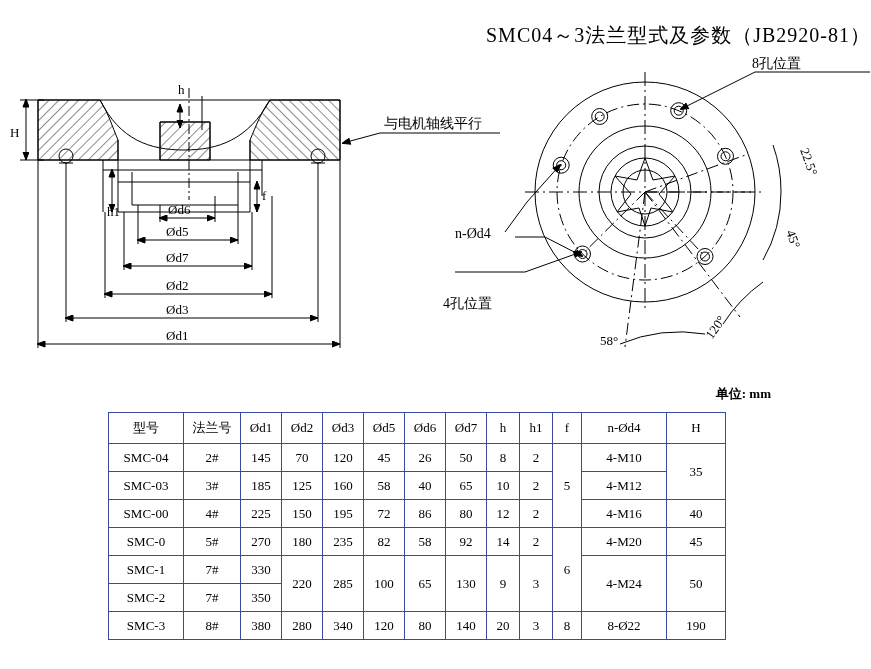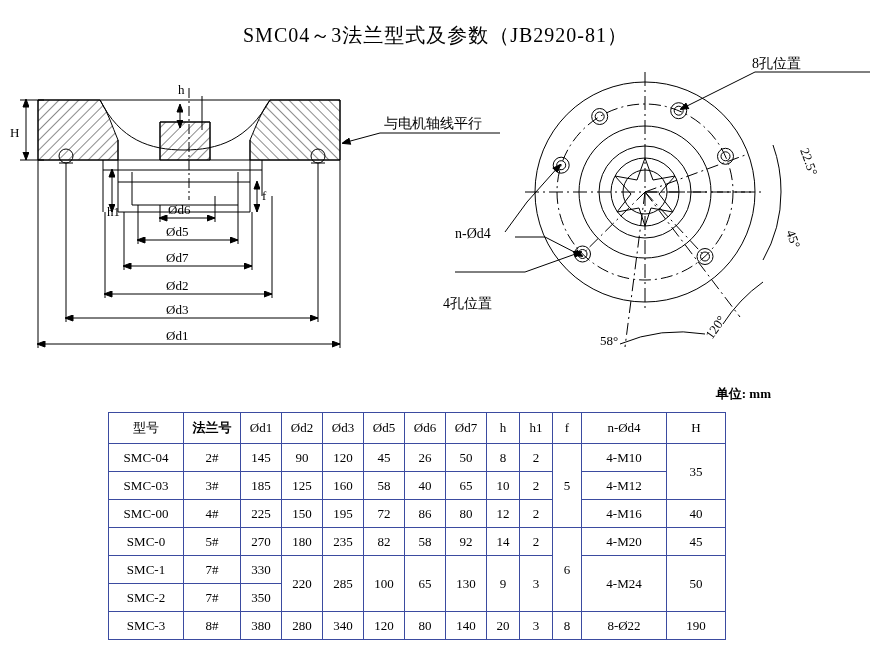--- a/index.html
+++ b/index.html
@@ -6,21 +6,21 @@
   body{
     width:871px;height:669px;
     background:#ffffff;
     font-family:"Liberation Serif",serif;
     color:#000;
     position:relative;
     overflow:hidden;
   }
   .title{
     position:absolute;top:22px;left:0;width:871px;
-    text-align:center;font-size:20px;letter-spacing:1px;
+    text-align:right;font-size:20px;letter-spacing:1px;
   }
   .drawing{position:absolute;top:0;left:0;width:871px;height:400px;}
   .unit{
     position:absolute;top:385px;right:100px;font-size:13px;font-weight:bold;
   }
   table{
     position:absolute;top:412px;left:108px;
     border-collapse:collapse;
     font-size:13px;
     background:#fff;
@@ -28,21 +28,21 @@
   th,td{
     border:1px solid #3b4ba0;
     text-align:center;
     padding:0;
     height:27px;
     font-weight:normal;
     font-family:"Liberation Serif",serif;
   }
   th{height:30px;}
   .c-model{width:74px;font-family:Liberation Serif, serif;}
-  .c-flange{width:56px;font-weight:bold;}
+  .c-flange{width:56px;}
   .c-d{width:40px;}
   .c-h{width:32px;}
   .c-f{width:28px;}
   .c-n{width:84px;}
   .c-H{width:58px;}
 </style>
 </head>
 <body>
 
 <div class="title">SMC04～3法兰型式及参数（JB2920-81）</div>
@@ -230,21 +230,21 @@
       <th class="c-n">n-Ød4</th>
       <th class="c-H">H</th>
     </tr>
   </thead>
   <tbody>
 
     <tr>
       <td>SMC-04</td>
       <td>2#</td>
       <td>145</td>
-      <td>90</td>
+      <td>70</td>
       <td>120</td>
       <td>45</td>
       <td>26</td>
       <td>50</td>
       <td>8</td>
       <td>2</td>
       <td rowspan="3">5</td>
       <td>4-M10</td>
       <td rowspan="2">35</td>
     </tr>

